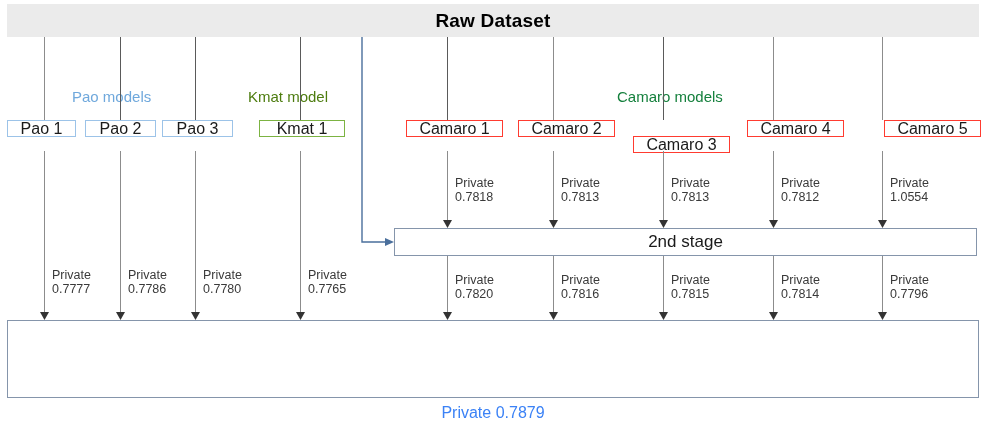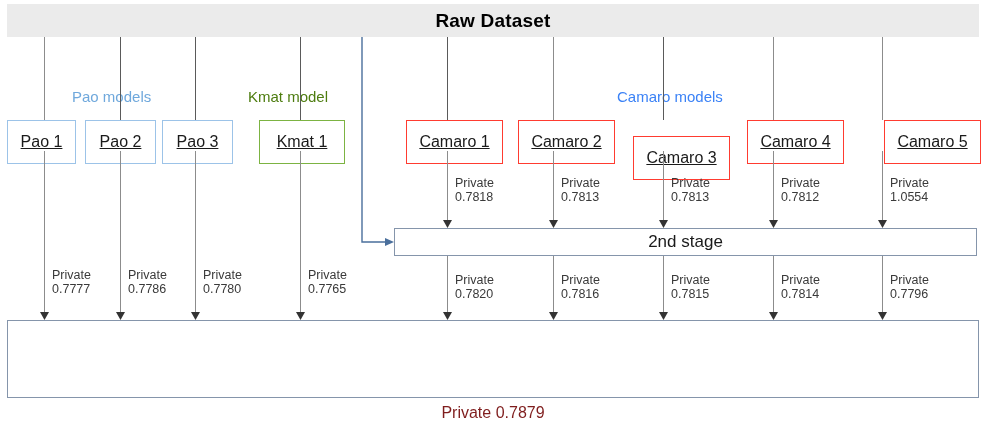--- a/index.html
+++ b/index.html
@@ -24,24 +24,24 @@
   .vline{position:absolute;width:1px;background:#8c8c8c;}
   .vline.dark{background:#5a5a5a;}
 
   
   .grp-label{
     position:absolute;font-size:15px;white-space:nowrap;
   }
 
   
   .mbox{
-    position:absolute;height:44px;background:#ffffff;
+    position:absolute;height:17px;background:#ffffff;
     border:1.6px solid #888;
     display:flex;align-items:center;justify-content:center;
-    font-size:16px;color:#1a1a1a;box-sizing:border-box;text-decoration:underline;
+    font-size:16px;color:#1a1a1a;box-sizing:border-box;
   }
   .mbox.pao{border-color:#9cc3e8;}
   .mbox.kmat{border-color:#7cb342;}
   .mbox.camaro{border-color:#ff3b30;}
 
   
   .priv{
     position:absolute;font-size:12.5px;line-height:14px;color:#3a3a3a;
     white-space:nowrap;
   }
@@ -59,21 +59,21 @@
   
   .weight{
     position:absolute;font-size:12.5px;line-height:15px;color:#2b2b2b;
     text-align:center;white-space:nowrap;transform:translateX(-50%);
   }
   .weight .w-val{display:block;}
 
   
   .footer-score{
     position:absolute;left:0;right:0;top:404px;text-align:center;
-    font-size:16px;color:#7f1d1d;
+    font-size:16px;color:#3b82f6;
   }
   svg.overlay{position:absolute;left:0;top:0;width:986px;height:432px;pointer-events:none;}
 </style>
 </head>
 <body>
 
 <div id="diagram">
 
   <div class="raw-header">
     <span>Raw Dataset</span>
@@ -83,21 +83,21 @@
 
     <g>
       <path d="M362 37 L362 242 L388 242" fill="none" stroke="#4a6f9c" stroke-width="1.4"></path>
       <polygon points="394,242 385,238 385,246" fill="#4a6f9c"></polygon>
     </g>
   </svg>
 
   <div id="dyn">
       <div class="grp-label" style="left: 72px; top: 88px; color: rgb(111, 168, 220);">Pao models</div>
       <div class="grp-label" style="left: 248px; top: 88px; color: #4d7c0f;">Kmat model</div>
-      <div class="grp-label" style="left: 617px; top: 88px; color: #3b82f6;">Camaro models</div>
+      <div class="grp-label" style="left: 617px; top: 88px; color: #15803d;">Camaro models</div>
       <div class="vline" style="left: 44px; top: 37px; height: 83px;"></div>
       <div class="mbox pao" style="left: 7px; top: 120px; width: 69px;">Pao 1</div>
       <div class="vline" style="left: 44px; top: 151px; height: 161px;"></div>
       <div class="priv" style="left: 52px; top: 268px;"><span>Private</span><span class="p-val">0.7777</span></div>
       <div class="weight" style="left: 45px; top: 328px;"><span>Weight</span><span class="w-val">0.5</span></div>
       <div class="vline dark" style="left: 120px; top: 37px; height: 83px;"></div>
       <div class="mbox pao" style="left: 85px; top: 120px; width: 71px;">Pao 2</div>
       <div class="vline" style="left: 120px; top: 151px; height: 161px;"></div>
       <div class="priv" style="left: 128px; top: 268px;"><span>Private</span><span class="p-val">0.7786</span></div>
       <div class="weight" style="left: 121px; top: 328px;"><span>Weight</span><span class="w-val">2.0</span></div>

